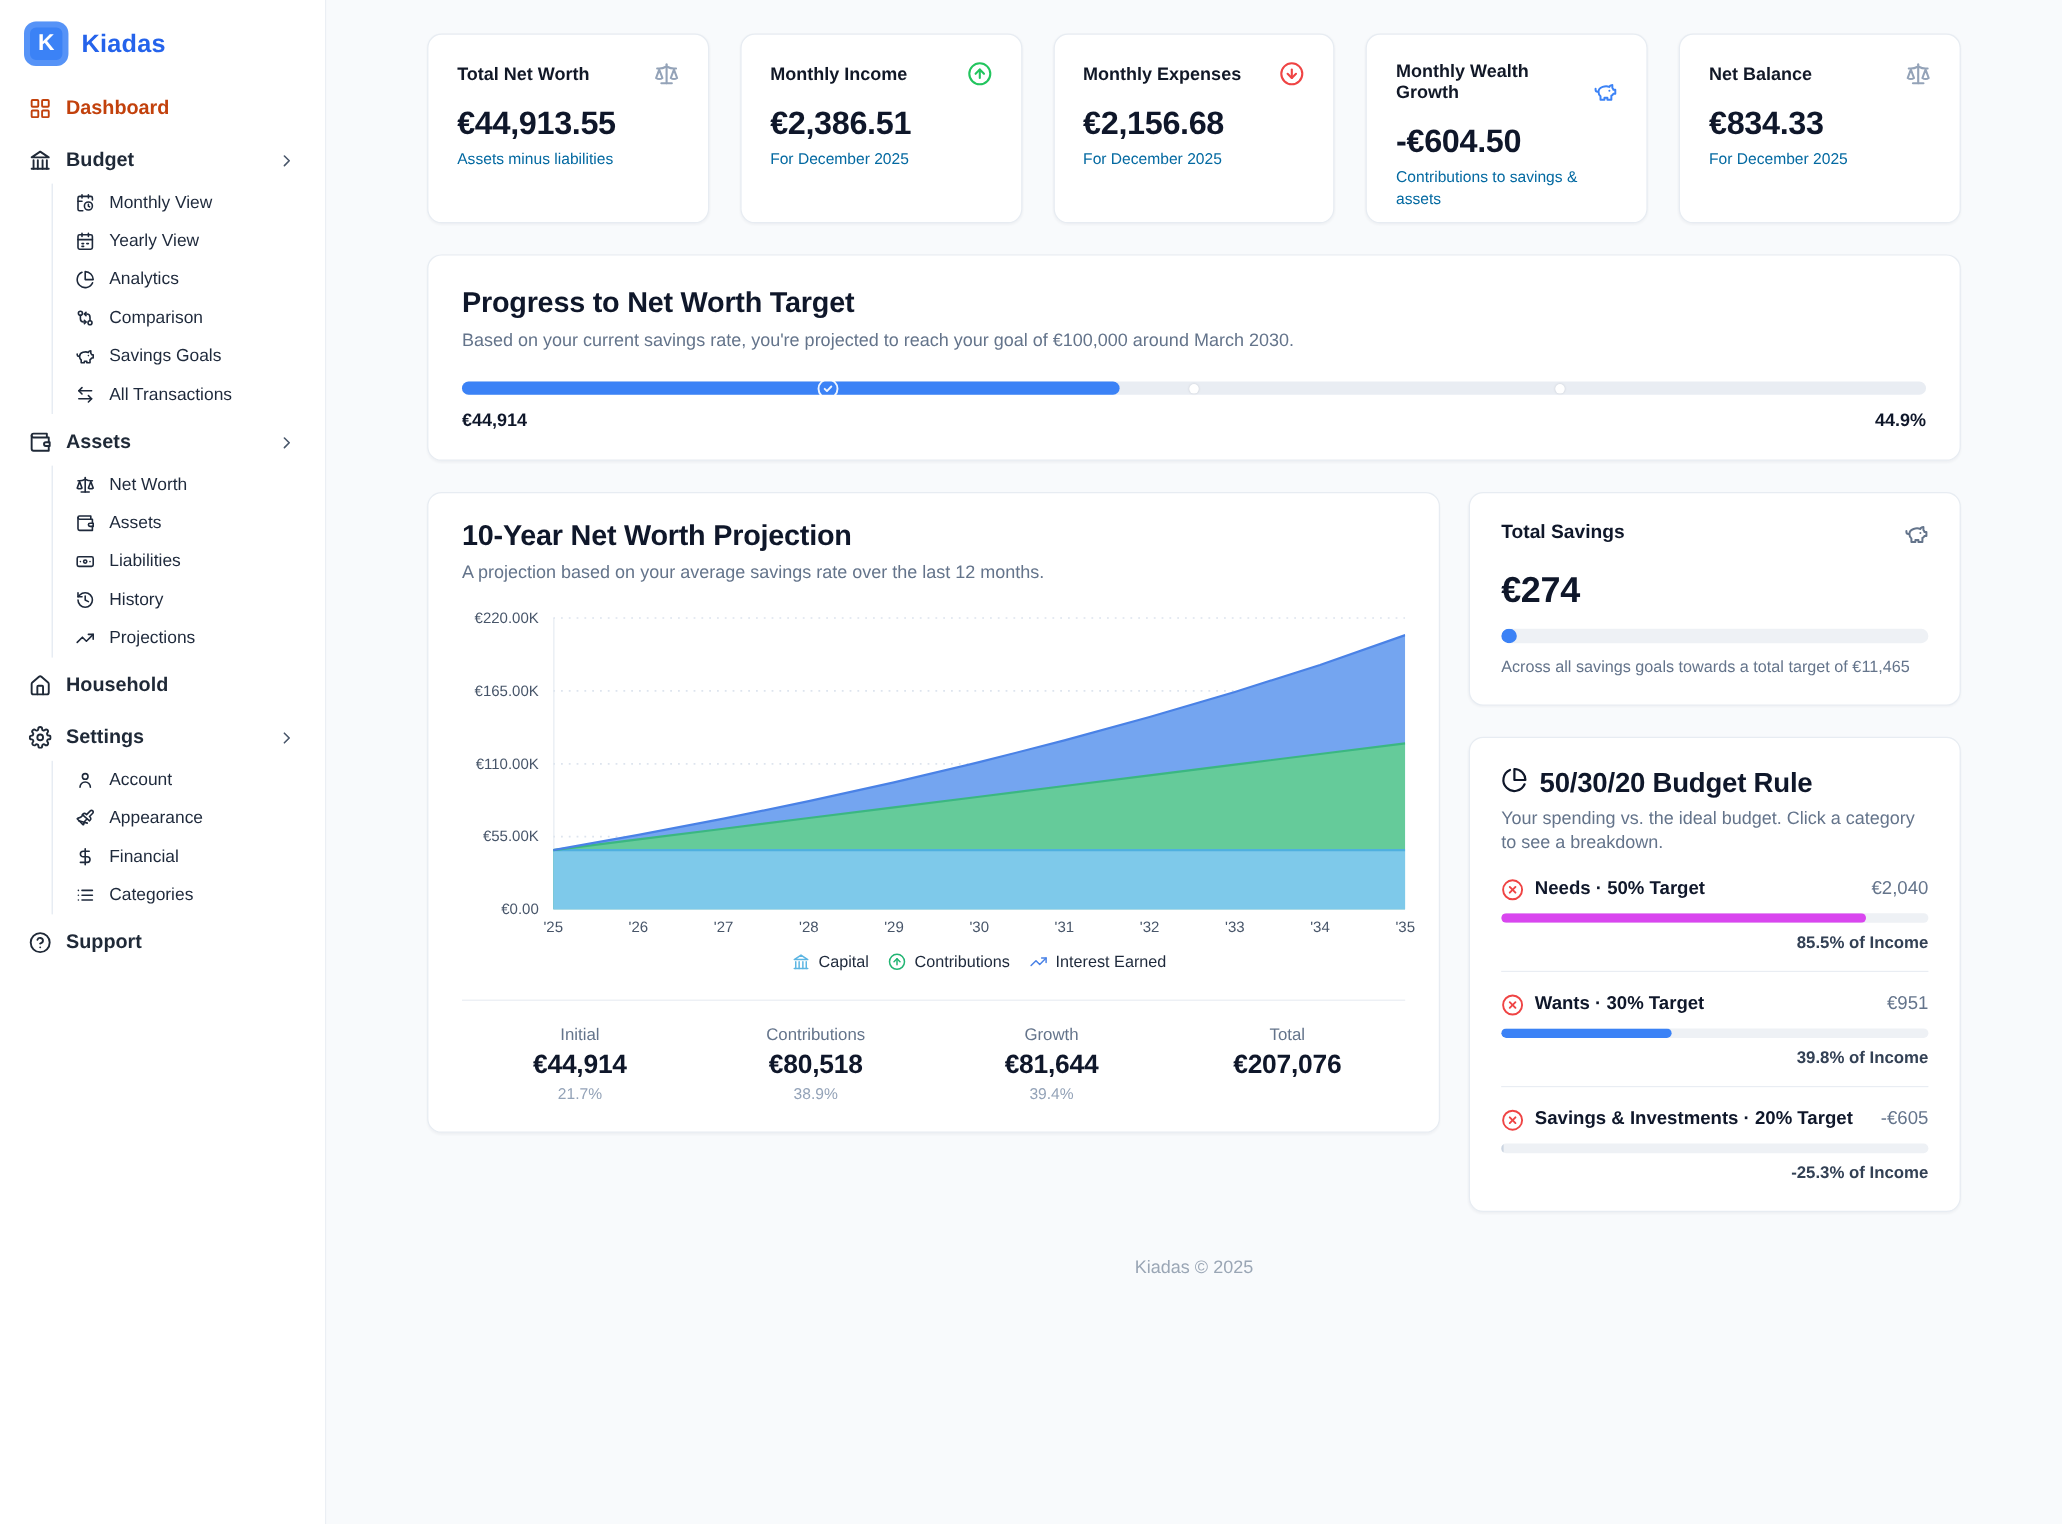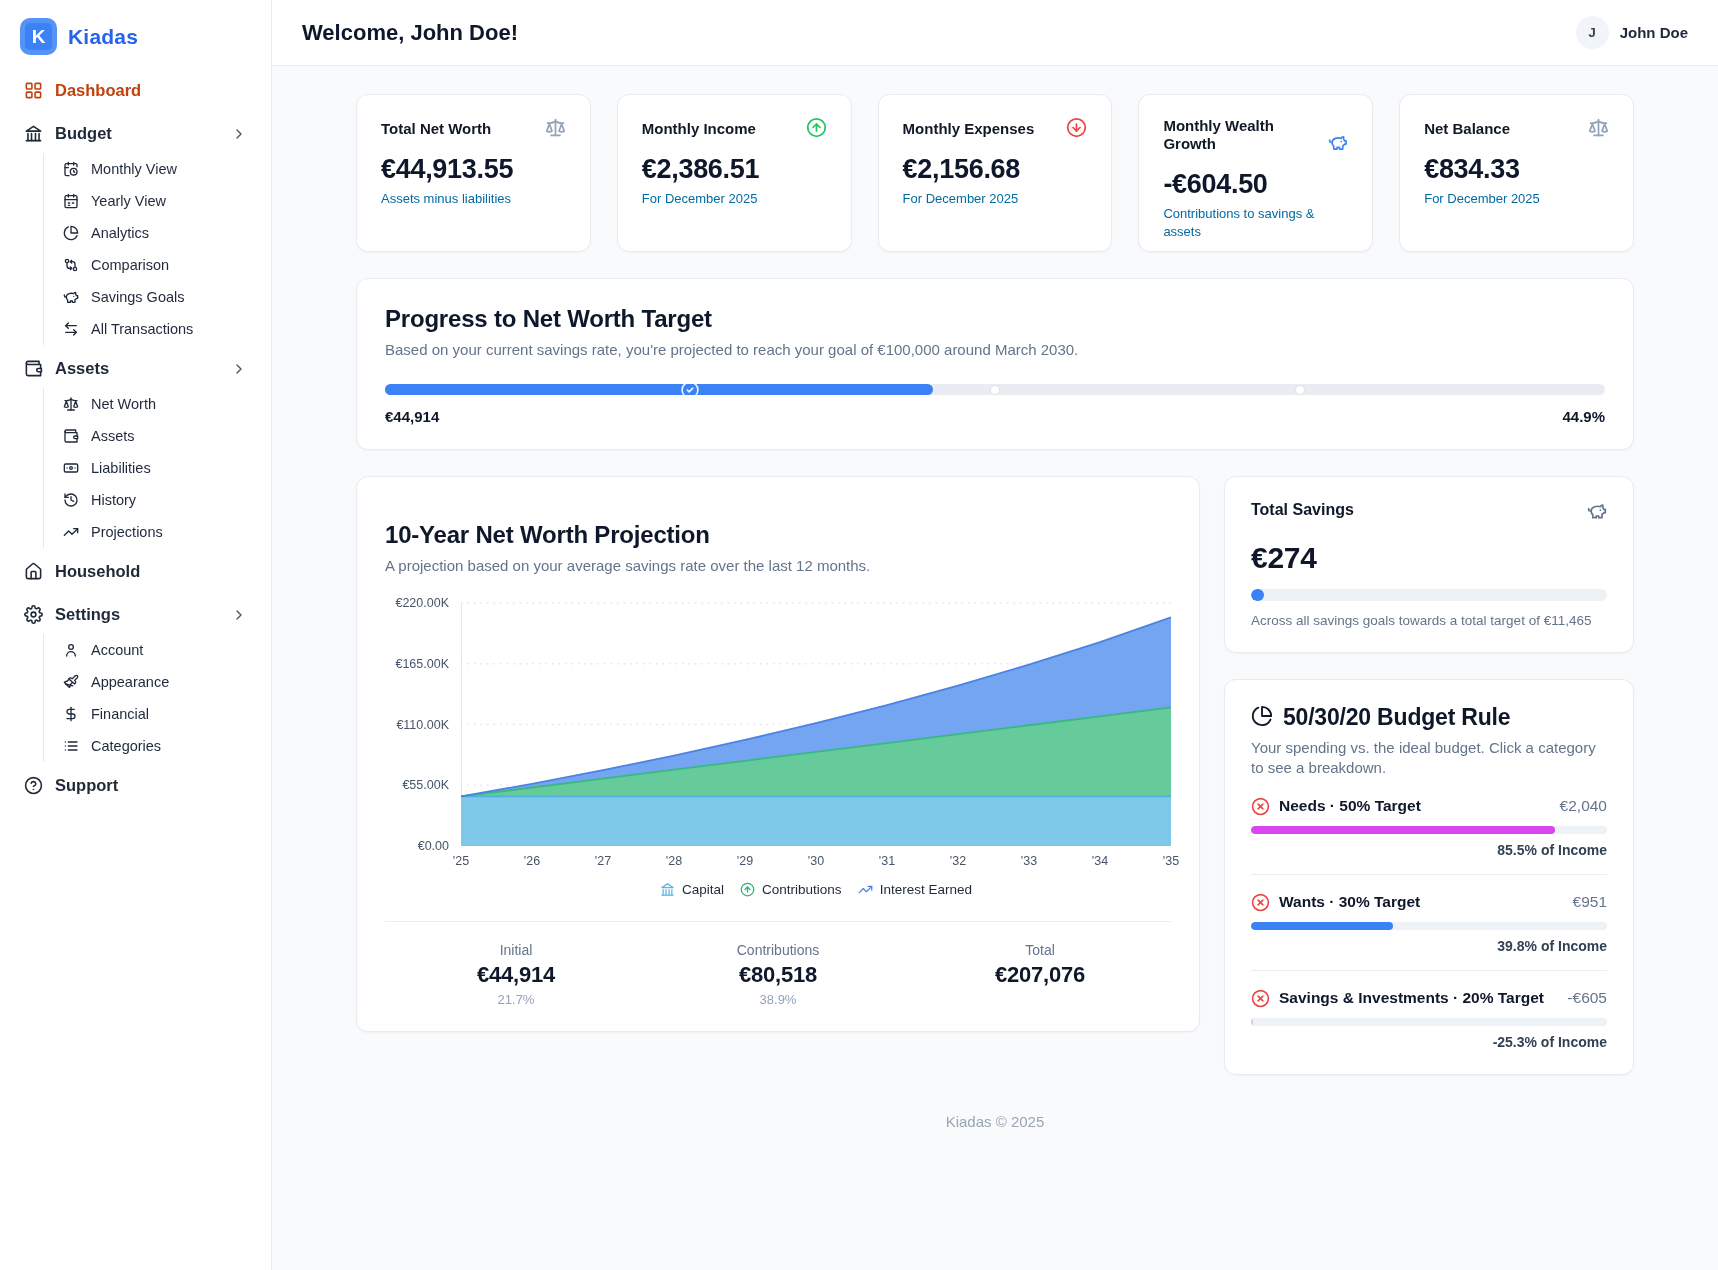--- a/index.html
+++ b/index.html
@@ -63,21 +63,21 @@
   .pbar { position:relative; margin-top:26px; height:11px; border-radius:6px; background:#e9edf3; }
   .pbar-fill { position:absolute; left:0; top:0; bottom:0; border-radius:6px; background:#3b82f6; }
   .pm-dot {
     position:absolute; top:50%; width:8px; height:8px; border-radius:50%;
     background:#fff; transform:translate(-50%,-50%); box-shadow:0 0 2px rgba(15,23,42,.15);
   }
   .pm-pass { position:absolute; top:50%; transform:translate(-50%,-50%); display:flex; }
   .pbar-labels { display:flex; justify-content:space-between; margin-top:13px; font-size:15px; font-weight:700; color:#0f172a; }
   
   .columns { display:grid; grid-template-columns:1fr 410px; gap:24px; margin-top:26px; align-items:start; }
-  .chart-card { padding:44px 28px 24px; }
+  .chart-card { padding:22px 28px 24px; }
   .chart-zone { display:flex; gap:12px; margin-top:24px; }
   .ylabels { width:64px; position:relative; }
   .ylabels span { position:absolute; right:0; transform:translateY(-50%); font-size:12.5px; color:#475569; white-space:nowrap; }
   .plot { flex:1; position:relative; }
   .xlabels { position:relative; height:20px; margin-top:8px; }
   .xlabels span { position:absolute; transform:translateX(-50%); font-size:12.5px; color:#475569; }
   .legend { display:flex; justify-content:center; gap:16px; margin-top:8px; }
   .legend-item { display:flex; align-items:center; gap:7px; font-size:13.5px; color:#1e293b; }
   .chart-divider { height:1px; background:#e9edf3; margin-top:24px; }
   .chart-stats { display:flex; margin-top:20px; }
@@ -303,27 +303,20 @@
           <circle cx="12" cy="12" r="10"></circle>
           <path d="M9.1 9a3 3 0 0 1 5.8 1c0 2-3 3-3 3"></path>
           <path d="M12 17h.01"></path>
         </svg>
         <span>Support</span>
       </div>
     </nav>
 </aside>
 
 <div class="main">
-  <header class="topbar">
-    <div class="welcome">Welcome, John Doe!</div>
-    <div class="user-chip">
-      <div class="avatar">J</div>
-      <div class="user-name">John Doe</div>
-    </div>
-  </header>
 
   <div class="content">
     <div class="cards-row" id="statCards">
         <article class="card stat">
           <div class="stat-head">
             <span class="stat-title">Total Net Worth</span>
             <svg width="21" height="21" viewBox="0 0 24 24" fill="none" stroke="#94a3b8" stroke-width="2" stroke-linecap="round" stroke-linejoin="round">
               <path d="m16 16 3-8 3 8c-.87.65-1.92 1-3 1s-2.13-.35-3-1Z"></path>
               <path d="m2 16 3-8 3 8c-.87.65-1.92 1-3 1s-2.13-.35-3-1Z"></path>
               <path d="M7 21h10"></path>
@@ -480,20 +473,25 @@
               <div class="l">Initial</div>
               <div class="v">€44,914</div>
               <div class="p">21.7%</div>
             </div>
             <div class="cstat">
               <div class="l">Contributions</div>
               <div class="v">€80,518</div>
               <div class="p">38.9%</div>
             </div>
             <div class="cstat">
+              <div class="l">Growth</div>
+              <div class="v">€81,644</div>
+              <div class="p">39.4%</div>
+            </div>
+            <div class="cstat">
               <div class="l">Total</div>
               <div class="v">€207,076</div>
               <div class="p"></div>
             </div>
           </div>
       </section>
 
       <div class="right-col">
         <section class="card savings-card">
           <div class="sv-head">

